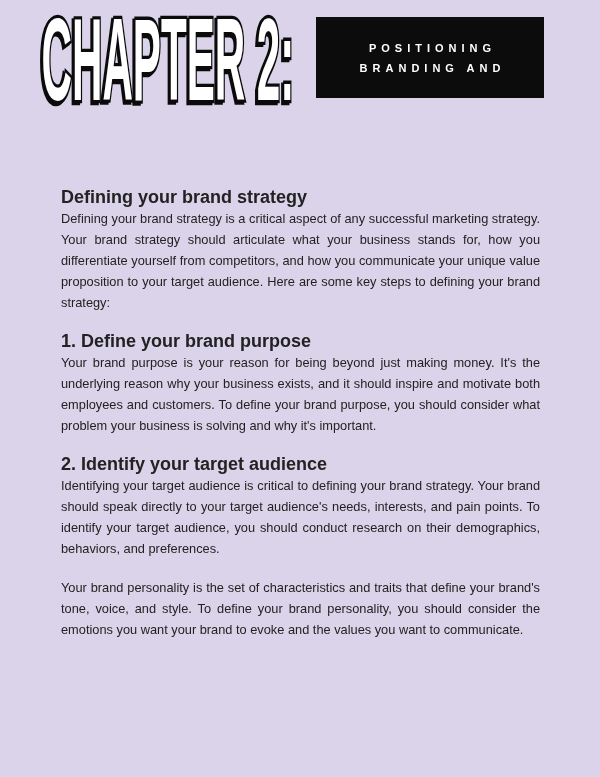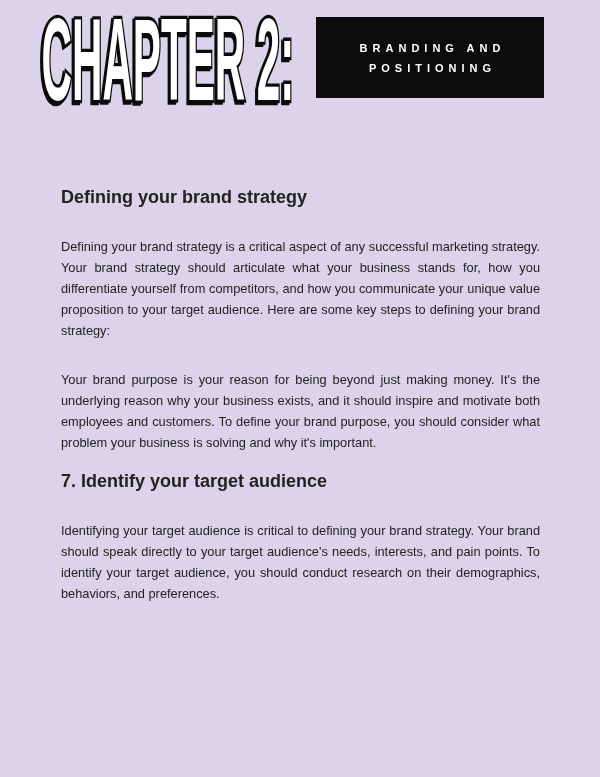--- a/index.html
+++ b/index.html
@@ -60,52 +60,53 @@
     line-height: 21px;
   }
   .section { margin-bottom: 18px; }
   .section-heading {
     font-weight: bold;
     font-size: 18px;
     line-height: 21px;
   }
   .section-paragraph {
     text-align: justify;
-    margin-top: 28px;
   }
 </style>
 </head>
 <body>
 
 <div class="page">
 
   <svg class="chapter-title-svg" width="262" height="96" aria-hidden="false">
     <g transform="scale(0.36 1)">
       <text x="10" y="89" font-size="117" fill="#ffffff" stroke="#0b0b0b" stroke-width="5" paint-order="stroke" stroke-linejoin="miter" vector-effect="non-scaling-stroke">CHAPTER 2:</text>
     </g>
   </svg>
 
   <div class="banner">
+    <div class="banner-line">POSITIONING</div>
     <div class="banner-line">BRANDING AND</div>
-    <div class="banner-line">POSITIONING</div>
   </div>
 
   <div class="content">
 
     <div class="section">
       <div class="section-heading">Defining your brand strategy</div>
       <div class="section-paragraph">Defining your brand strategy is a critical aspect of any successful marketing strategy. Your brand strategy should articulate what your business stands for, how you differentiate yourself from competitors, and how you communicate your unique value proposition to your target audience. Here are some key steps to defining your brand strategy:</div>
     </div>
 
     <div class="section">
+      <div class="section-heading">1. Define your brand purpose</div>
       <div class="section-paragraph">Your brand purpose is your reason for being beyond just making money. It's the underlying reason why your business exists, and it should inspire and motivate both employees and customers. To define your brand purpose, you should consider what problem your business is solving and why it's important.</div>
     </div>
 
     <div class="section">
-      <div class="section-heading">7. Identify your target audience</div>
+      <div class="section-heading">2. Identify your target audience</div>
       <div class="section-paragraph">Identifying your target audience is critical to defining your brand strategy. Your brand should speak directly to your target audience's needs, interests, and pain points. To identify your target audience, you should conduct research on their demographics, behaviors, and preferences.</div>
     </div>
 
     <div class="section">
+      <div class="section-paragraph">Your brand personality is the set of characteristics and traits that define your brand's tone, voice, and style. To define your brand personality, you should consider the emotions you want your brand to evoke and the values you want to communicate.</div>
     </div>
 
   </div>
 </div>
 
 </body></html>

